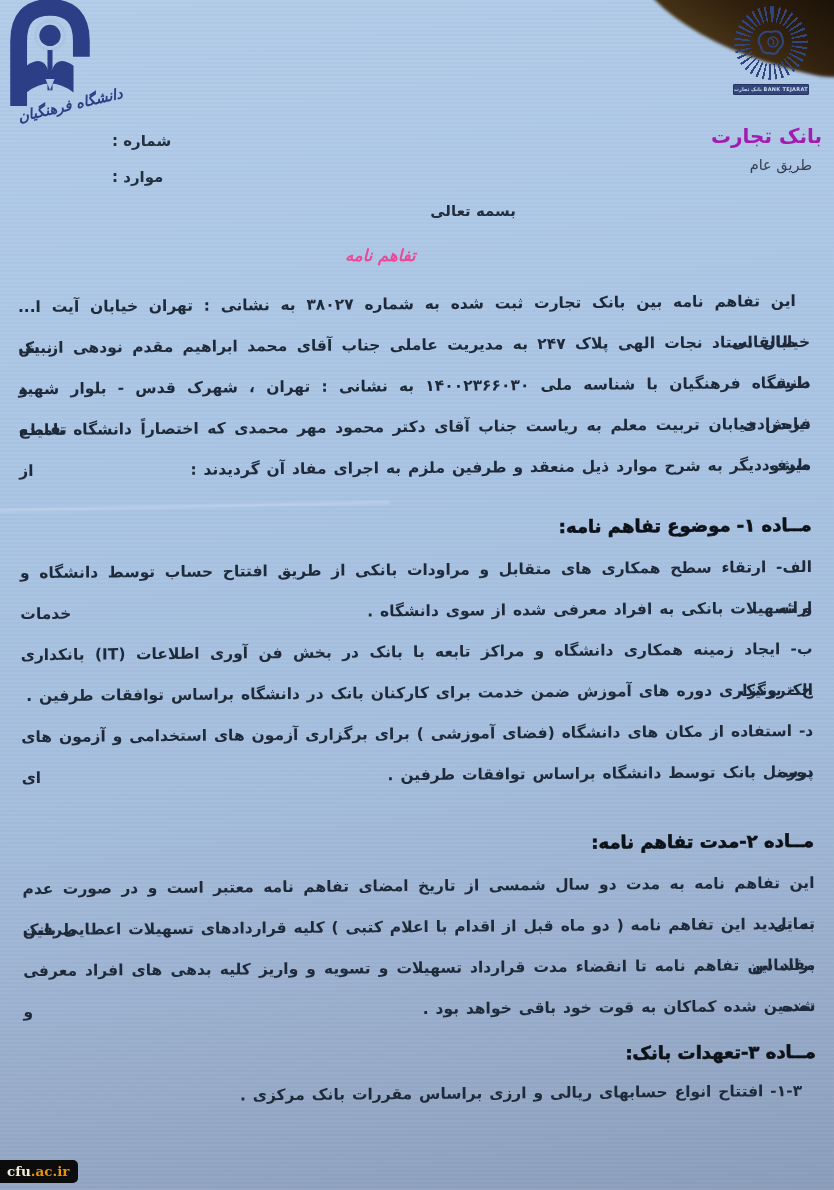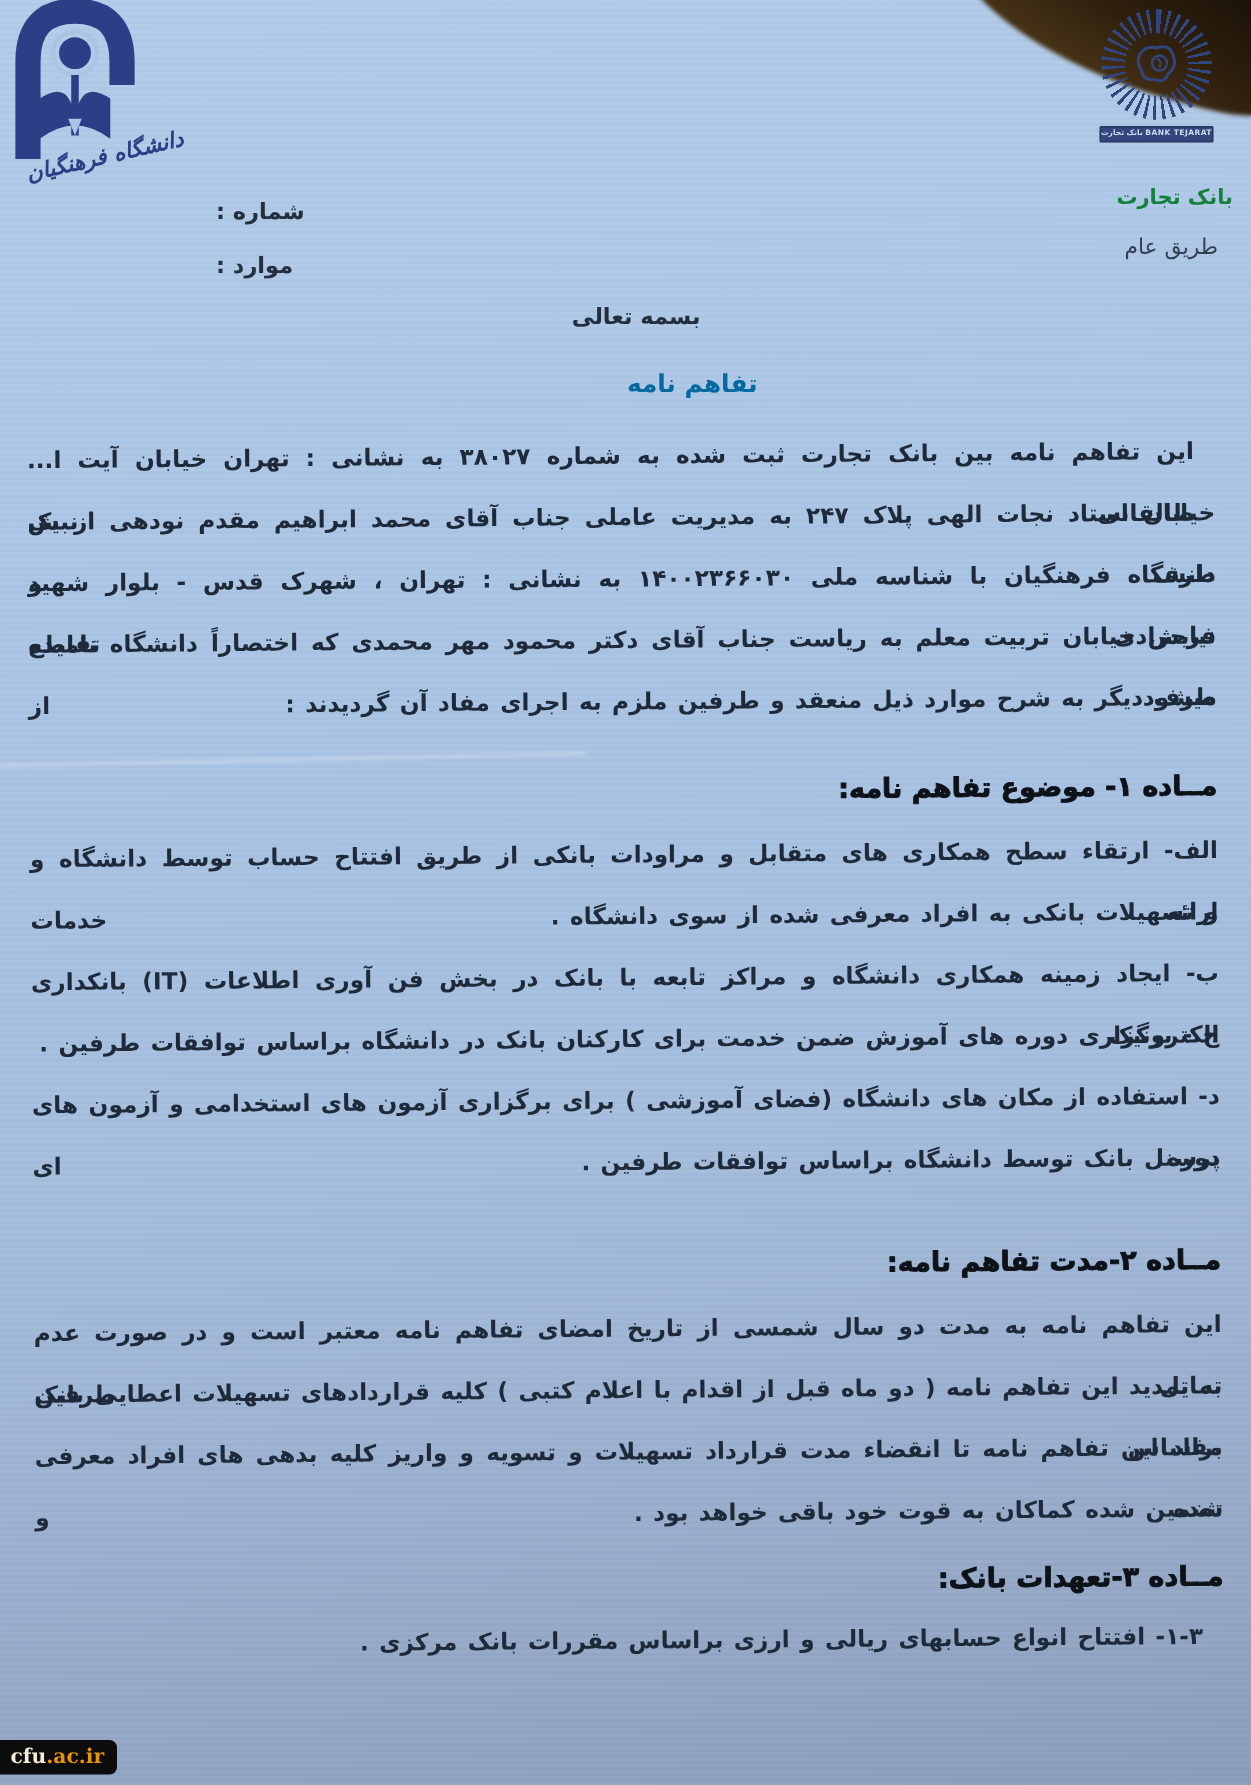--- a/index.html
+++ b/index.html
@@ -31,21 +31,21 @@
   .uni-logo{ position:absolute; left:-10px; top:-6px; width:120px; height:112px; }
   .uni-calligraphy{
     position:absolute; left:0px; top:96px; width:140px;
     direction:rtl; text-align:center;
     font-weight:700; font-style:italic; font-size:14.5px; color:#2c3f86;
     transform:rotate(-13deg); letter-spacing:-0.5px;
     font-family:"DejaVu Serif", serif;
   }
   .field-label{
     position:absolute; direction:rtl;
-    font-weight:700; font-size:15px; color:#25303f; letter-spacing:0.5px;margin-left:32px;
+    font-weight:700; font-size:15px; color:#25303f; letter-spacing:0.5px;
   }
   .lbl-number{ left:112px; top:132px; }
   .lbl-date{ left:112px; top:168px; }
 
   
   .bank-emblem{ position:absolute; right:22px; top:6px; width:82px; height:102px; }
   .sunburst{
     position:absolute; left:4px; top:0; width:74px; height:74px; border-radius:50%;
     background:repeating-conic-gradient(from 2deg,#31457f 0deg 3.6deg, rgba(49,69,127,0) 3.6deg 10.5deg);
     -webkit-mask:radial-gradient(circle,transparent 0 39%,#000 41% 97%,transparent 100%);
@@ -53,35 +53,35 @@
   }
   .sunburst-core{ position:absolute; left:24px; top:20px; width:34px; height:34px; }
   .bank-banner{
     position:absolute; left:3px; top:78px; width:76px; height:11px;
     background:#33467e; border:1px solid #27365f; border-radius:1px;
     color:#cfdcf0; font-size:5px; font-weight:700; line-height:9px; text-align:center;
     letter-spacing:0.3px; overflow:hidden; white-space:nowrap;
   }
   .bank-name{
     position:absolute; right:12px; top:124px; direction:rtl;
-    font-weight:700; font-size:14px; color:#15803d; letter-spacing:0.5px;
+    font-weight:700; font-size:20px; color:#a21caf; letter-spacing:0.5px;
   }
   .bank-subtitle{
     position:absolute; right:22px; top:157px; direction:rtl;
     font-weight:400; font-size:14.5px; color:#33404f;
   }
 
   
   .bismillah{
-    position:absolute; left:344px; top:202px; width:160px; text-align:center;
+    position:absolute; left:356px; top:202px; width:160px; text-align:right;
     direction:rtl; font-weight:700; font-size:15px; color:#232f3e;
   }
   .doc-title{
-    position:absolute; left:345px; top:246px; width:160px; text-align:right;
-    direction:rtl; font-weight:700; font-size:16.5px; color:#0369a1;
+    position:absolute; left:345px; top:246px; width:160px; text-align:left;
+    direction:rtl; font-weight:700; font-size:16.5px; color:#ec4899;font-style:italic;
   }
 
   
   .content{
     position:absolute; left:21px; top:284px; width:792px;
     direction:rtl; transform:rotate(-0.45deg);
     color:#1e2a3a;
   }
   .line{
     font-size:15.5px; font-weight:700; line-height:41px; height:41px;

